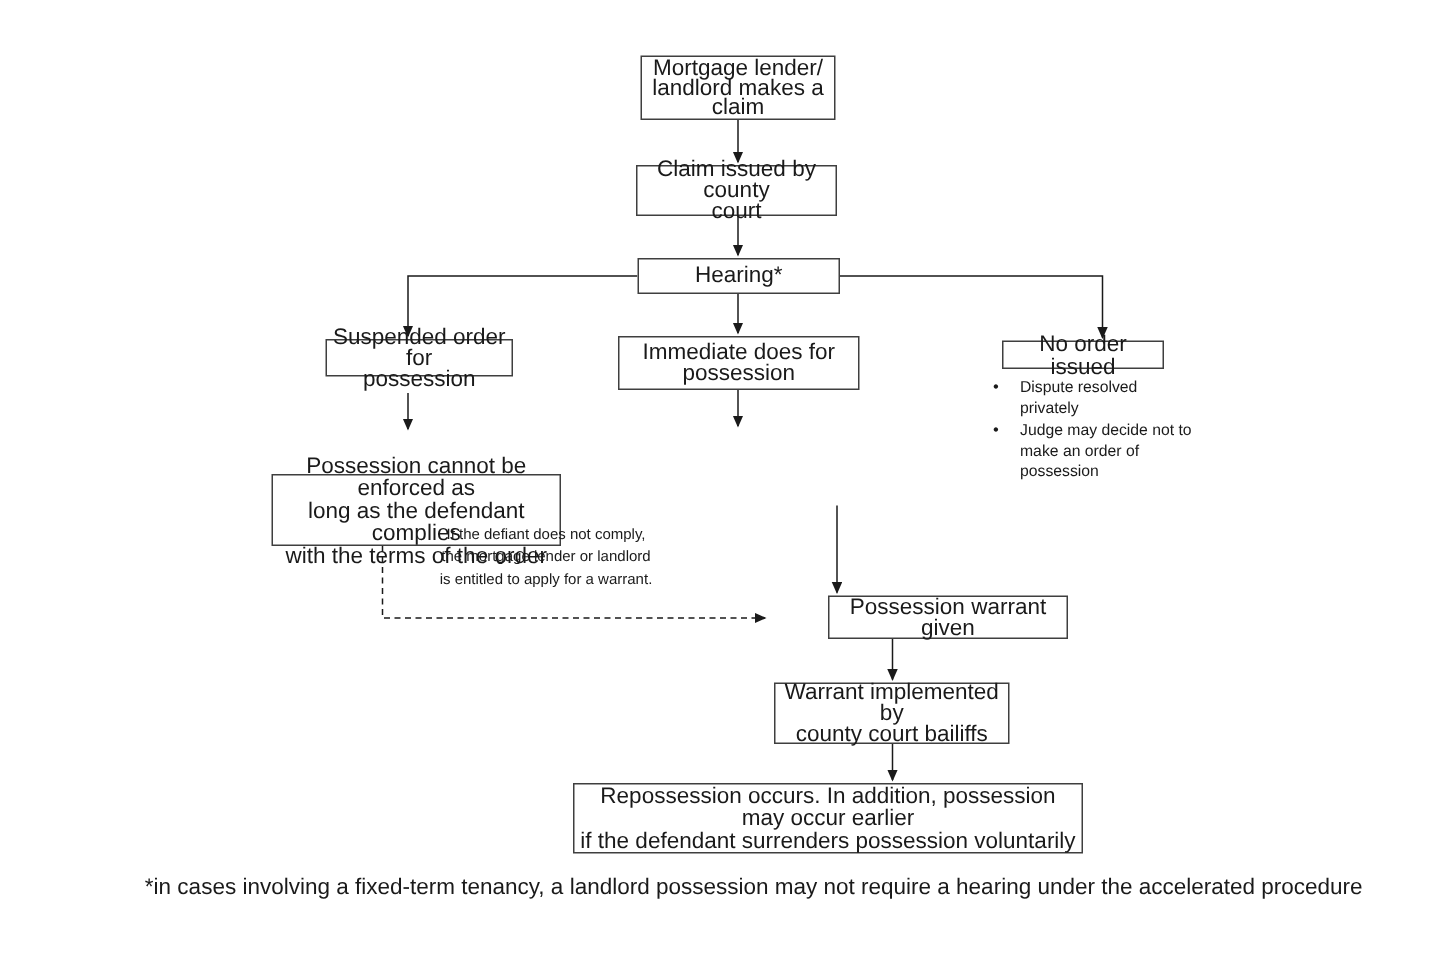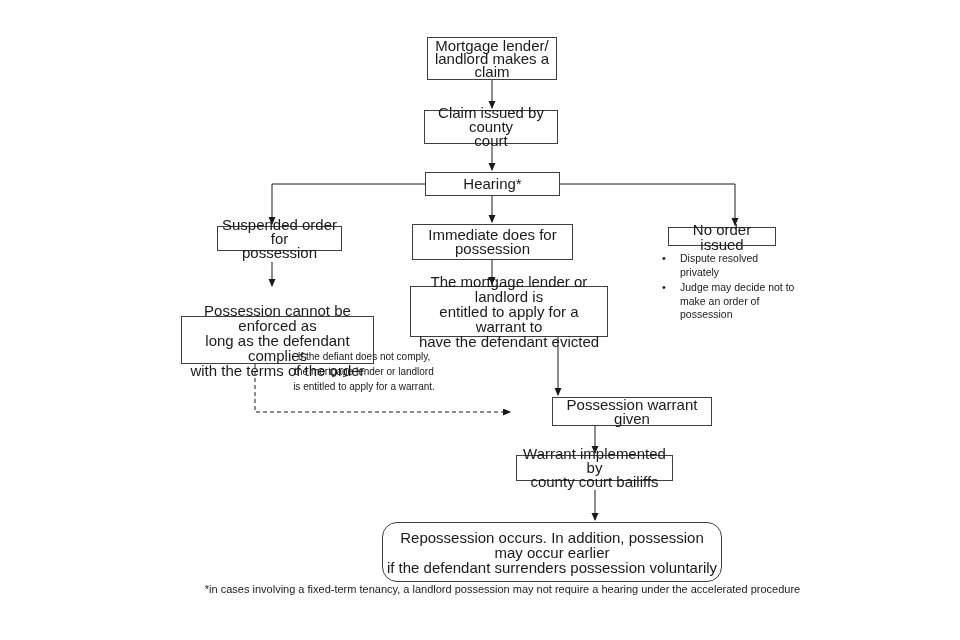--- a/index.html
+++ b/index.html
@@ -44,22 +44,22 @@
   }
   .n-claim        { left: 427px; top: 37px;  width: 130px; height: 43px; line-height: 13px; }
   .n-issued       { left: 424px; top: 110px; width: 134px; height: 34px; }
   .n-hearing      { left: 425px; top: 172px; width: 135px; height: 24px; }
   .n-suspended    { left: 217px; top: 226px; width: 125px; height: 25px; }
   .n-immediate    { left: 412px; top: 224px; width: 161px; height: 36px; }
   .n-noorder      { left: 668px; top: 227px; width: 108px; height: 19px; line-height: 15px; }
   .n-cannot       { left: 181px; top: 288px; width: 193px; height: 48px; line-height: 15px; margin-top: 28px; }
   .n-lender       { left: 410px; top: 286px; width: 198px; height: 51px; line-height: 15px; }
   .n-warrant      { left: 513px; top: 397px; width: 160px; height: 29px; margin-left: 39px; }
-  .n-implemented  { left: 516px; top: 455px; width: 157px; height: 26px; }
-  .n-repossession { left: 382px; top: 522px; width: 340px; height: 60px; line-height: 15px; border-radius: 15px; }
+  .n-implemented  { left: 516px; top: 455px; width: 157px; height: 41px; }
+  .n-repossession { left: 382px; top: 522px; width: 340px; height: 47px; line-height: 15px; }
 
   .bullet-list {
     position: absolute;
     left: 662px; top: 252px;
     width: 145px;
     font-size: 10.5px;
     line-height: 13.5px;
   }
   .bullet-item {
     display: flex;
@@ -82,21 +82,21 @@
     font-size: 10px;
     line-height: 15px;
     white-space: pre-line;
     text-align: center;
   }
   .footnote {
     position: absolute;
     left: 0; right: 0;
     top: 583px;
     text-align: center;
-    font-size: 11px;
+    font-size: 15px;
     padding-left: 45px;
   }
 </style>
 </head>
 <body>
 
 <div class="canvas">
 
   <svg class="connector-layer" width="960" height="640" viewBox="0 0 960 640" xmlns="http://www.w3.org/2000/svg">
     <defs>
@@ -145,23 +145,20 @@
       <span class="bullet-text">Judge may decide not to
 make an order of
 possession</span>
     </div>
   </div>
 
   <div class="node n-cannot">Possession cannot be enforced as
 long as the defendant complies
 with the terms of the order</div>
 
-  <div class="node n-lender">The mortgage lender or landlord is
-entitled to apply for a warrant to
-have the defendant evicted</div>
 
   <div class="dashed-note">If the defiant does not comply,
 the mortgage lender or landlord
 is entitled to apply for a warrant.</div>
 
   <div class="node n-warrant">Possession warrant given</div>
 
   <div class="node n-implemented">Warrant implemented by
 county court bailiffs</div>
 

